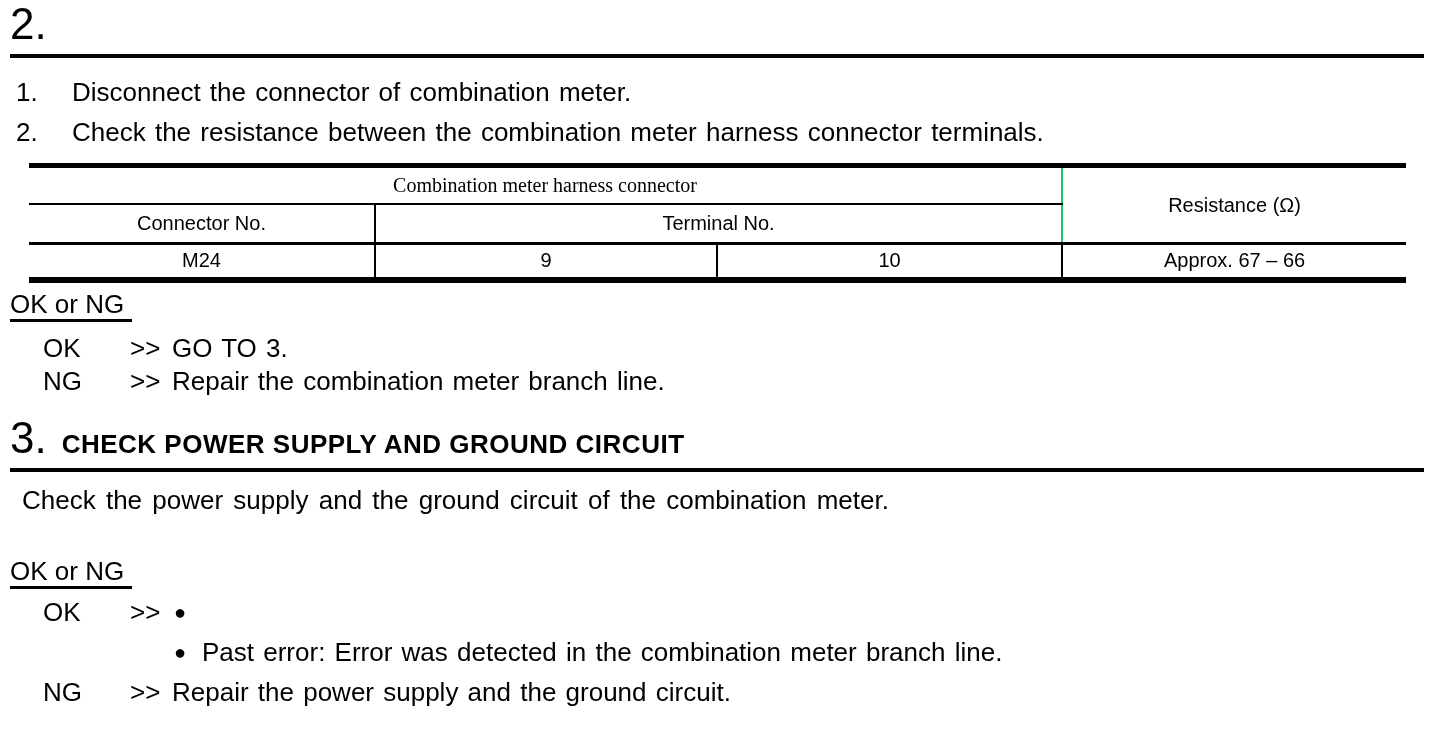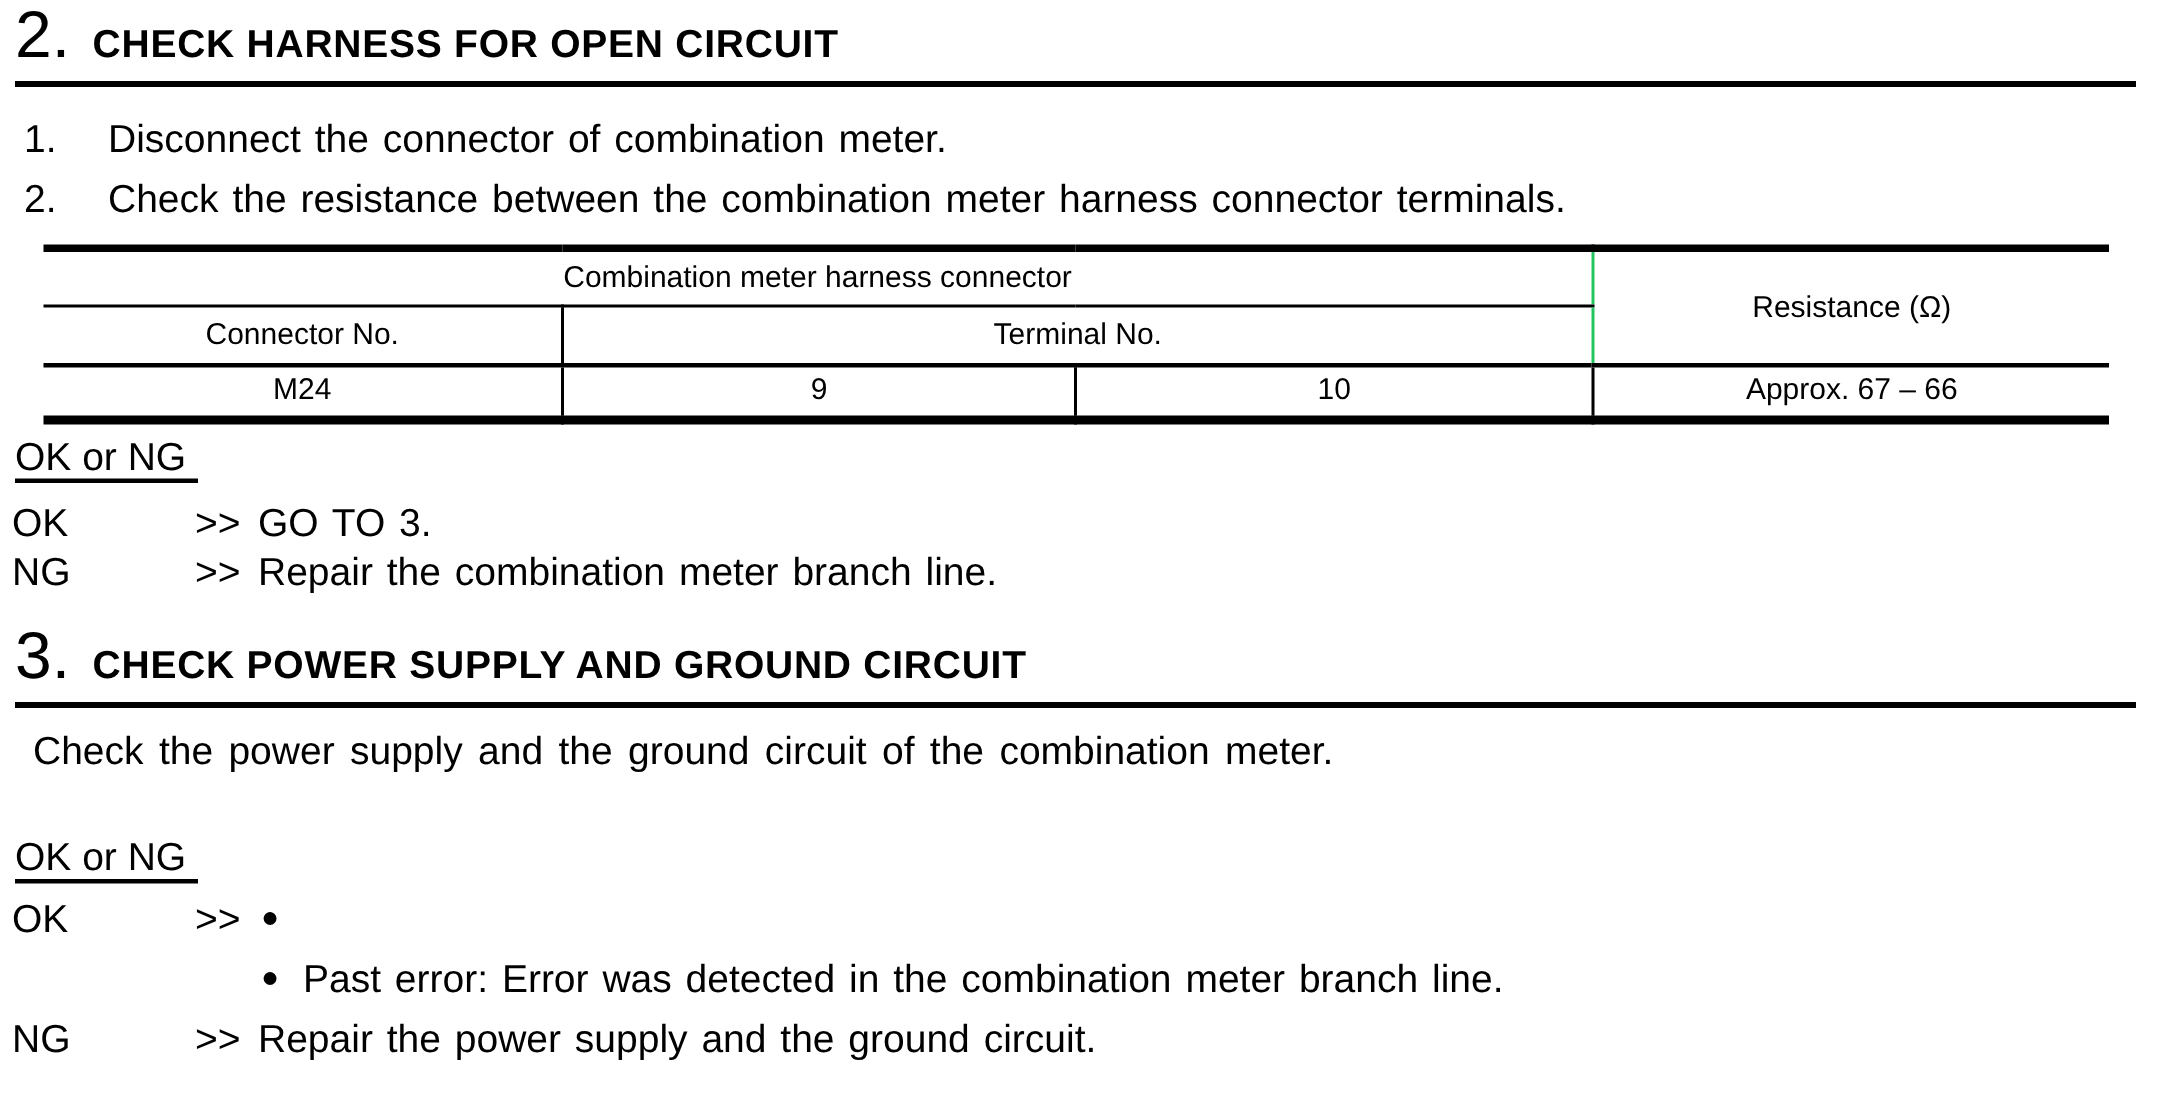--- a/index.html
+++ b/index.html
@@ -27,21 +27,21 @@
   table.spec{
     border-collapse:collapse;table-layout:fixed;
     width:1377px;margin:11px 0 0 29px;
     border-top:5px solid #000;border-bottom:6px solid #000;
     font-size:20px;
   }
   table.spec td{text-align:center;vertical-align:middle;padding:0;}
   tr.row-a{height:38px;}
   tr.row-b{height:40px;}
   tr.row-c{height:36px;}
-  td.grp{border-bottom:2px solid #000;}
+  td.grp{border-bottom:2px solid #000;font-family:Liberation Serif, serif;}
   td.res{border-left:2px solid #22c55e;border-bottom:3px solid #000;}
   td.sub-conn{border-right:2px solid #000;border-bottom:3px solid #000;}
   td.sub-term{border-bottom:3px solid #000;}
   td.d-conn{border-right:2px solid #000;}
   td.d-t1{border-right:2px solid #000;}
   td.d-t2{border-right:2px solid #000;}
 
   
   .okng-wrap{margin-top:6px;}
   .okng{
@@ -50,37 +50,36 @@
   }
   #okng2-wrap{margin-top:42px;}
 
   
   .results{word-spacing:2px;}
   #sec2-results{margin-top:10px;}
   #sec3-results{margin-top:4px;}
   .result-line{display:flex;align-items:center;}
   #sec2-results .result-line{height:33px;}
   #sec3-results .result-line{height:40px;}
-  .verdict{display:inline-block;width:130px;padding-left:8px;box-sizing:border-box;flex:none;}
+  .verdict{display:inline-block;width:130px;padding-left:43px;box-sizing:border-box;flex:none;}
   .chev{display:inline-block;width:42px;flex:none;}
   .dot{
     flex:none;display:inline-block;width:30px;box-sizing:border-box;
     padding-left:2px;font-size:20px;text-align:left;
   }
   .indent{margin-left:172px;}
 
   
   .para{margin-top:14px;padding-left:22px;line-height:28px;word-spacing:3px;}
 </style>
 </head>
 <body>
 
 <div class="sec-head" id="sec2-head">
   <span class="sec-num">2.</span>
-  <span class="sec-title">CHECK HARNESS FOR OPEN CIRCUIT</span>
 </div>
 <div class="rule"></div>
 
 <div class="steps">
   <div class="step">
     <span class="step-num">1.</span><span>Disconnect the connector of combination meter.</span>
   </div>
   <div class="step">
     <span class="step-num">2.</span><span>Check the resistance between the combination meter harness connector terminals.</span>
   </div>

